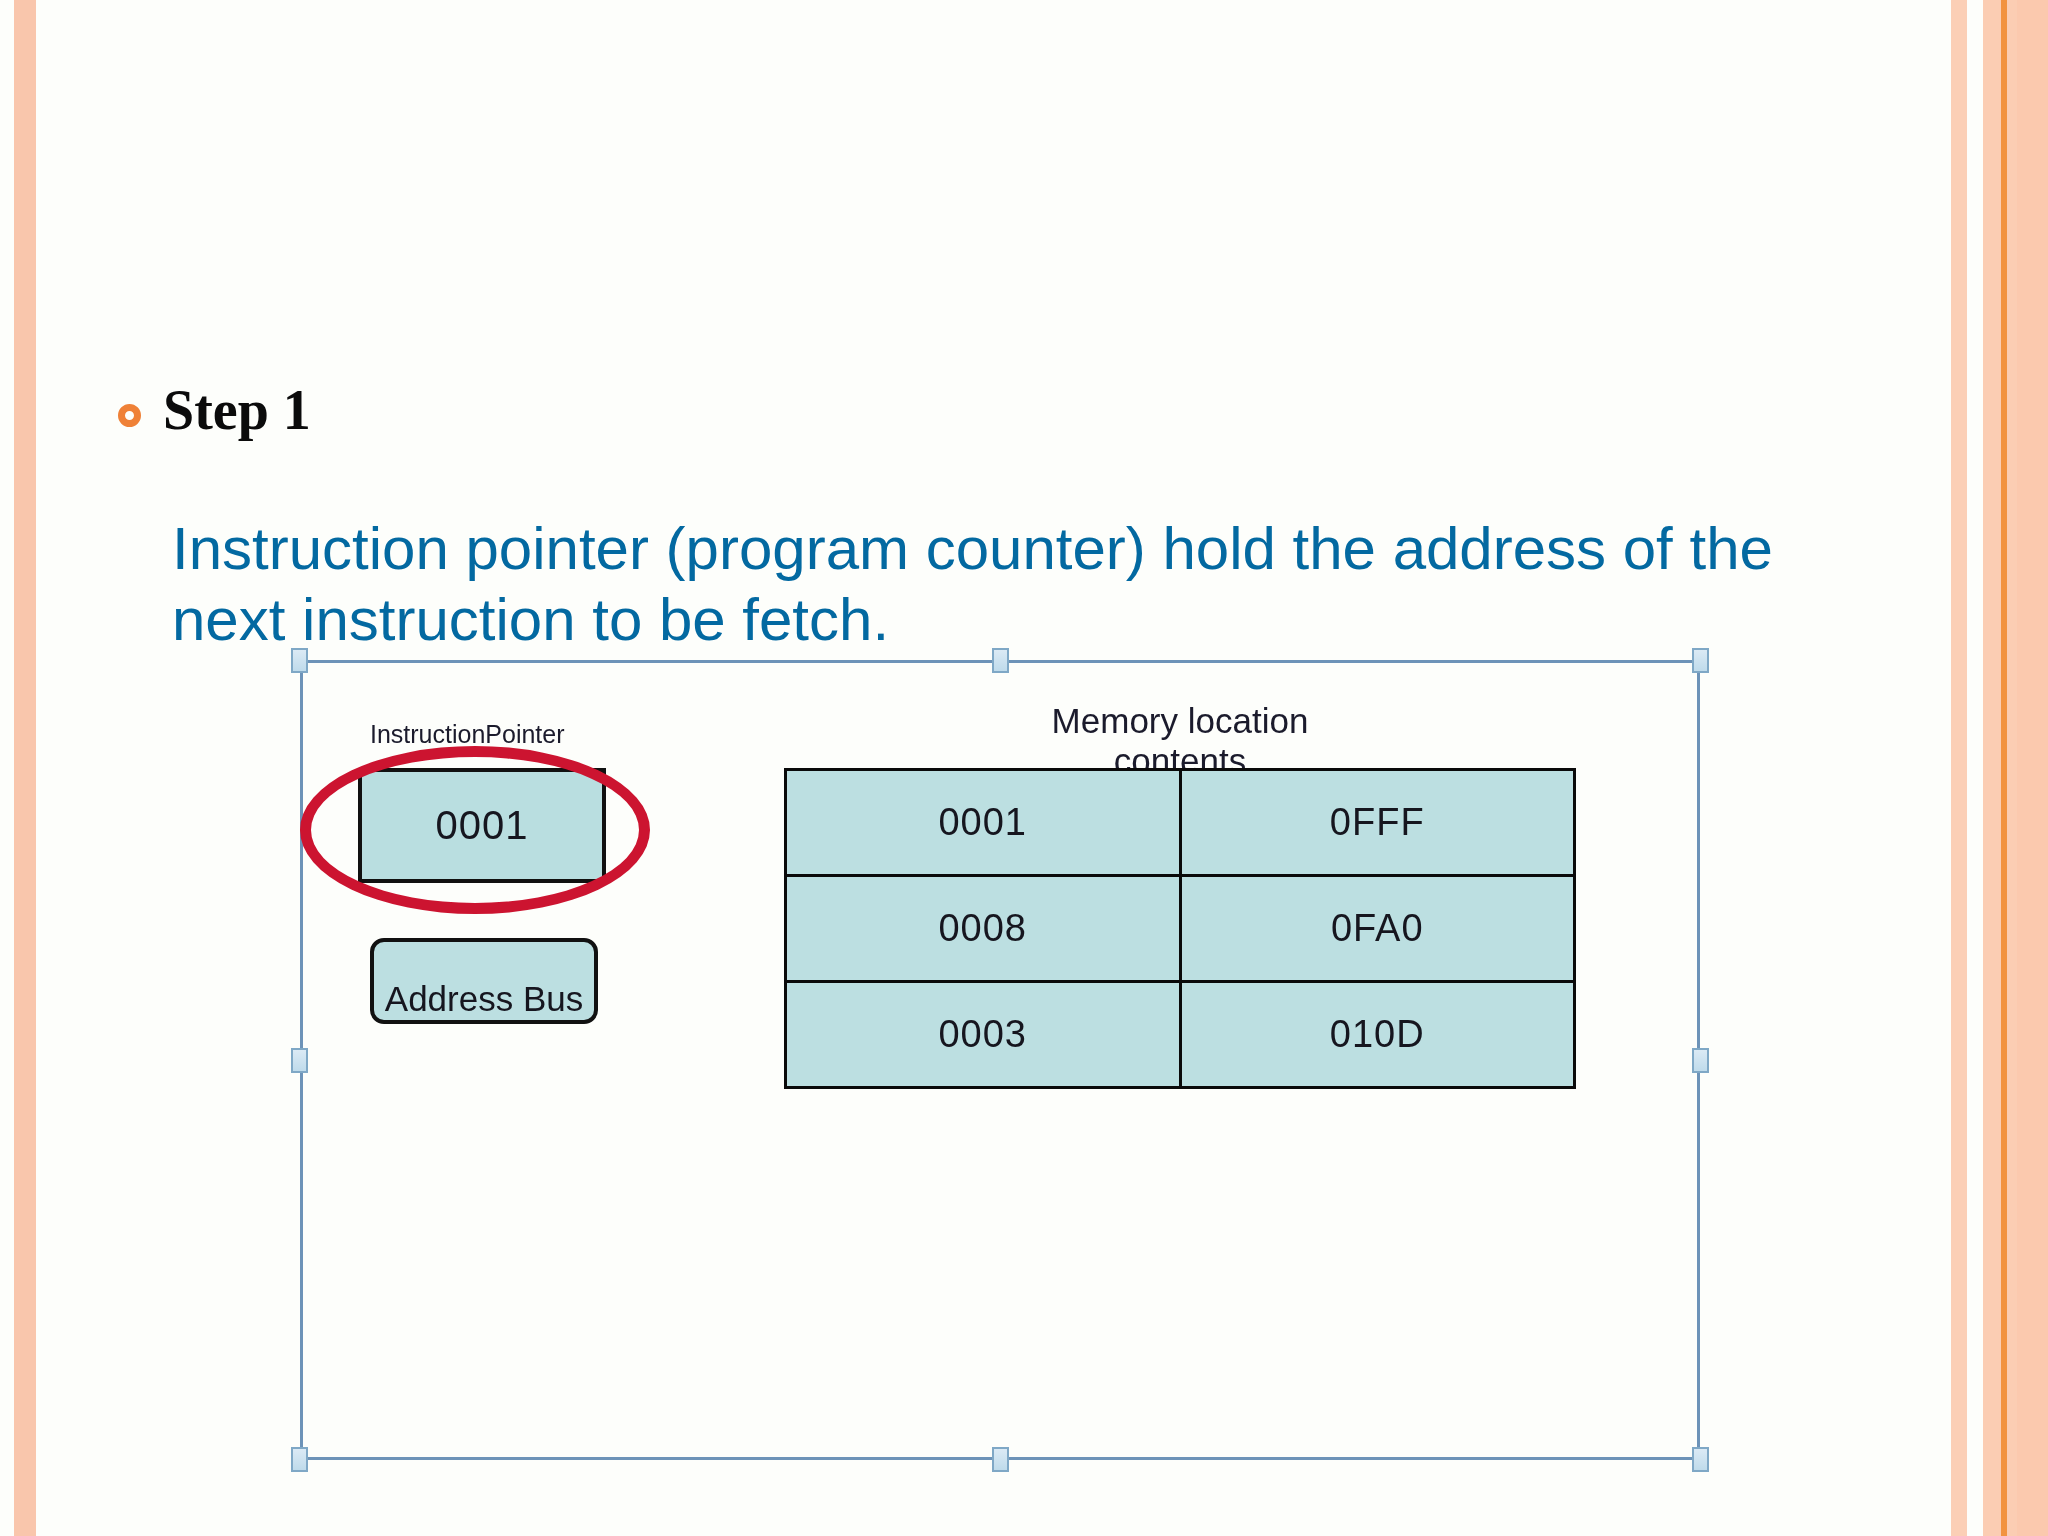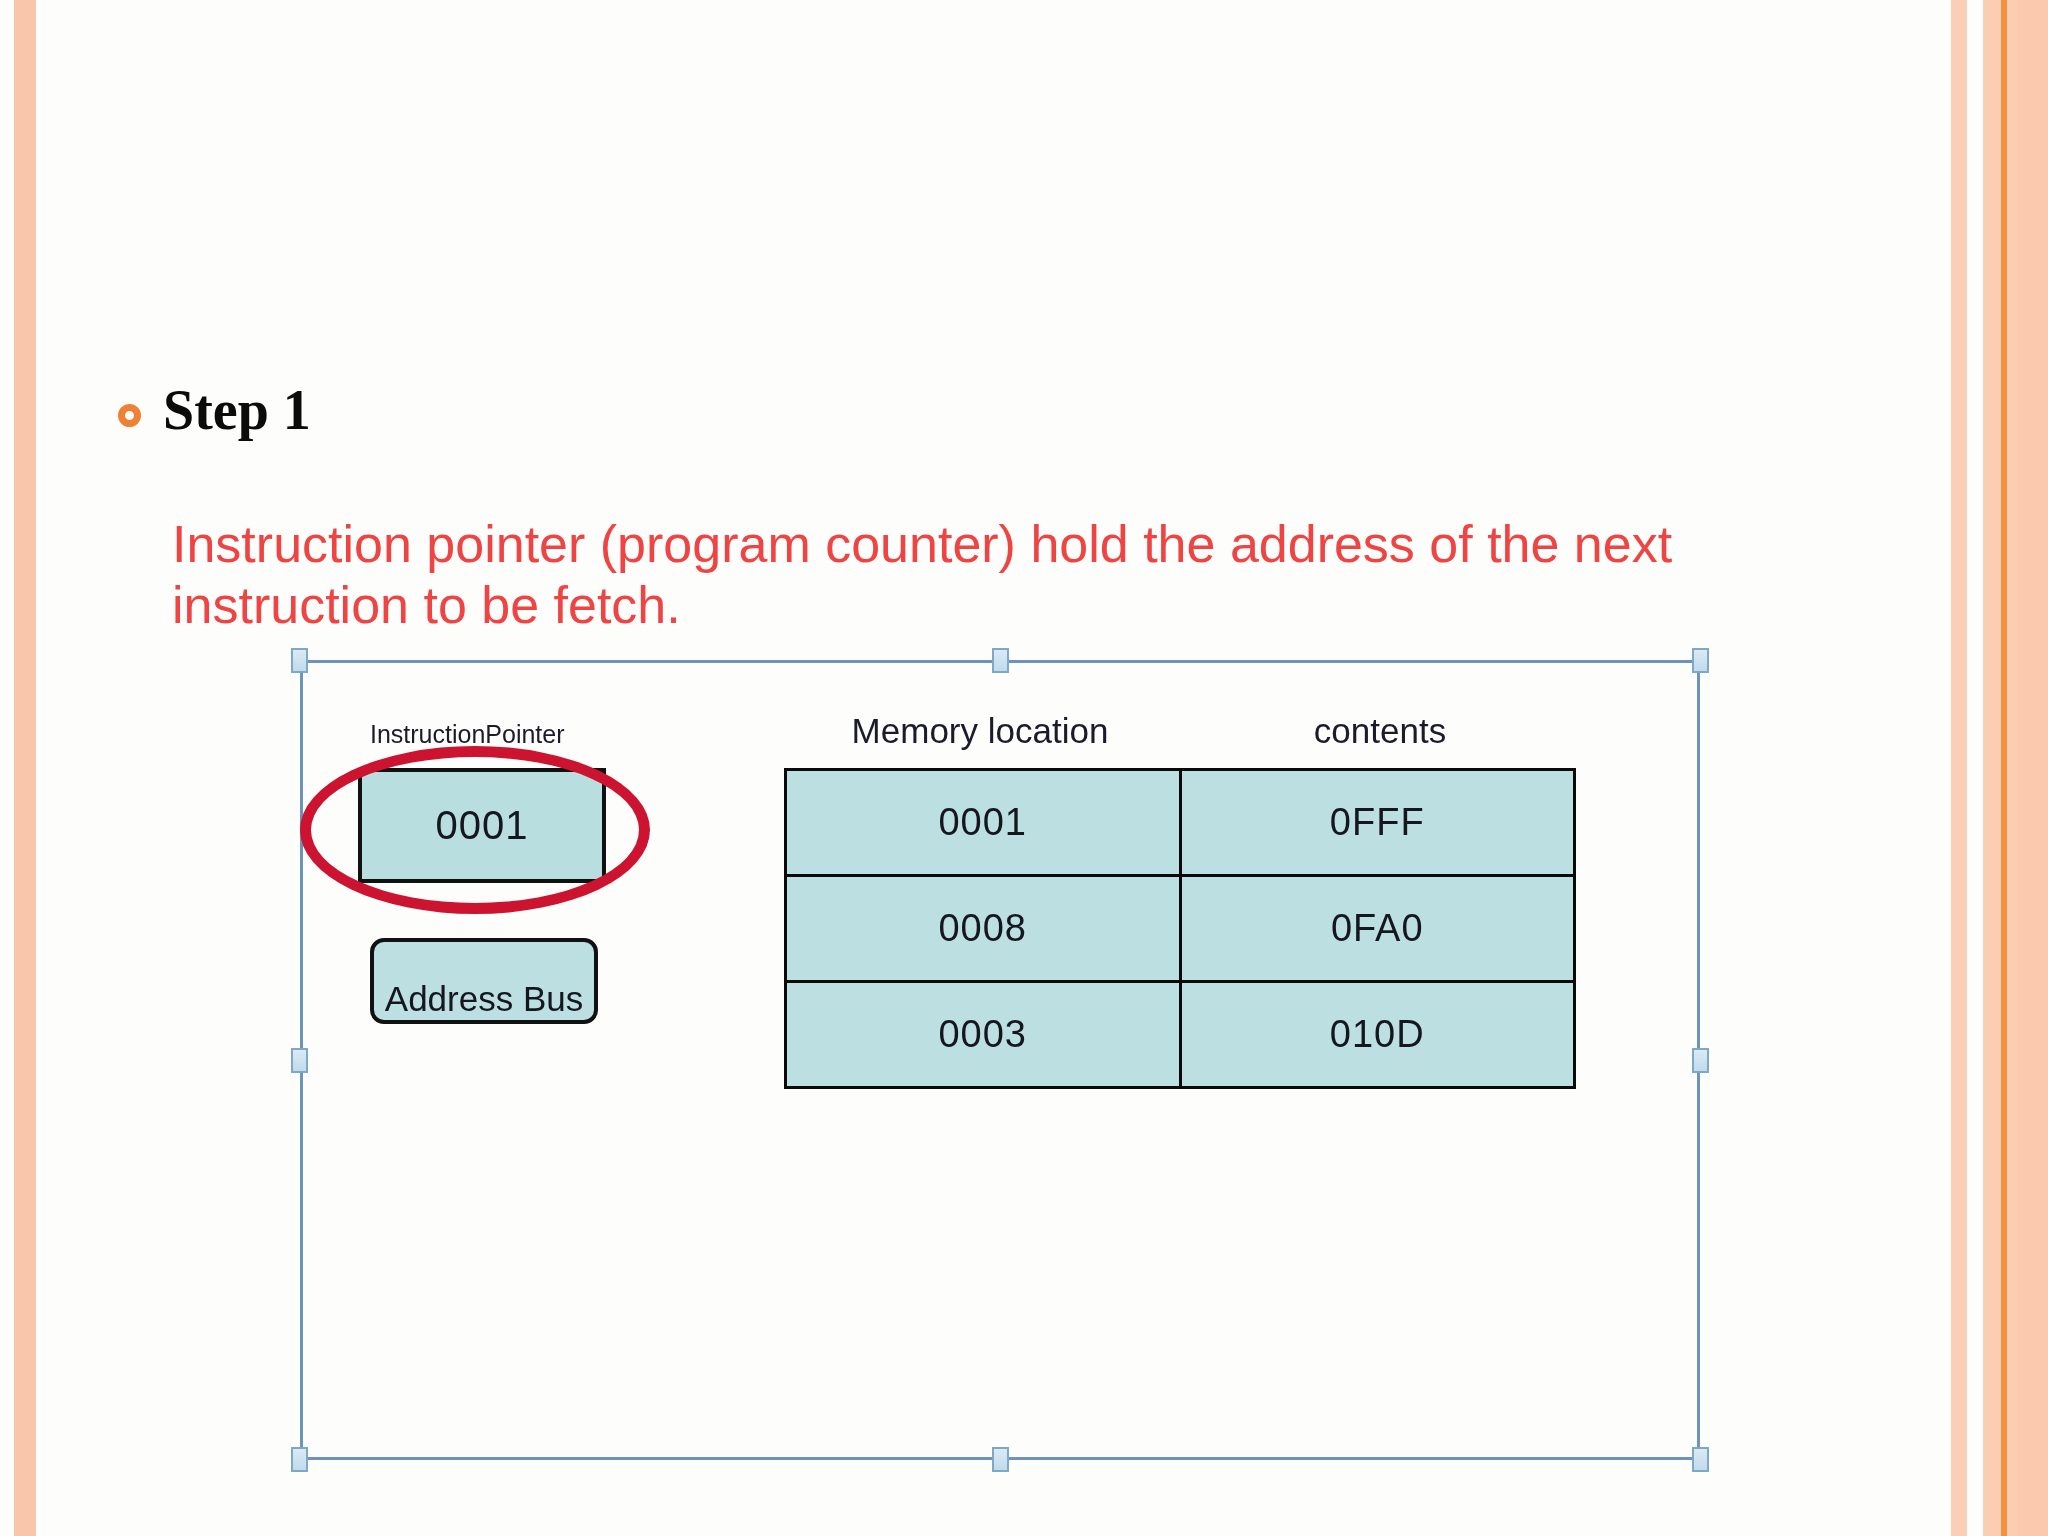--- a/index.html
+++ b/index.html
@@ -72,23 +72,23 @@
     white-space: nowrap;
   }
 
   
   #body-text {
     position: absolute;
     left: 172px;
     top: 514px;
     width: 1680px;
     font-family: "Liberation Sans", sans-serif;
-    font-size: 52px;
+    font-size: 60px;
     line-height: 1.18;
-    color: #ef4444;
+    color: #0369a1;
   }
 
   
   #object {
     position: absolute;
     left: 300px;
     top: 660px;
     width: 1400px;
     height: 800px;
   }
@@ -172,23 +172,24 @@
   #bus-label {
     font-size: 35px;
     color: #16161f;
     margin-top: 36px;
   }
 
   
   #mem-headers {
     position: absolute;
     left: 480px;
-    top: 51px;
+    top: 41px;
     width: 800px;
     display: flex;
+    flex-direction: column;
   }
   .mem-head {
     flex: 1;
     text-align: center;
     font-size: 35px;
     color: #1b1b2c;
   }
   #mem-table {
     position: absolute;
     left: 484px;

